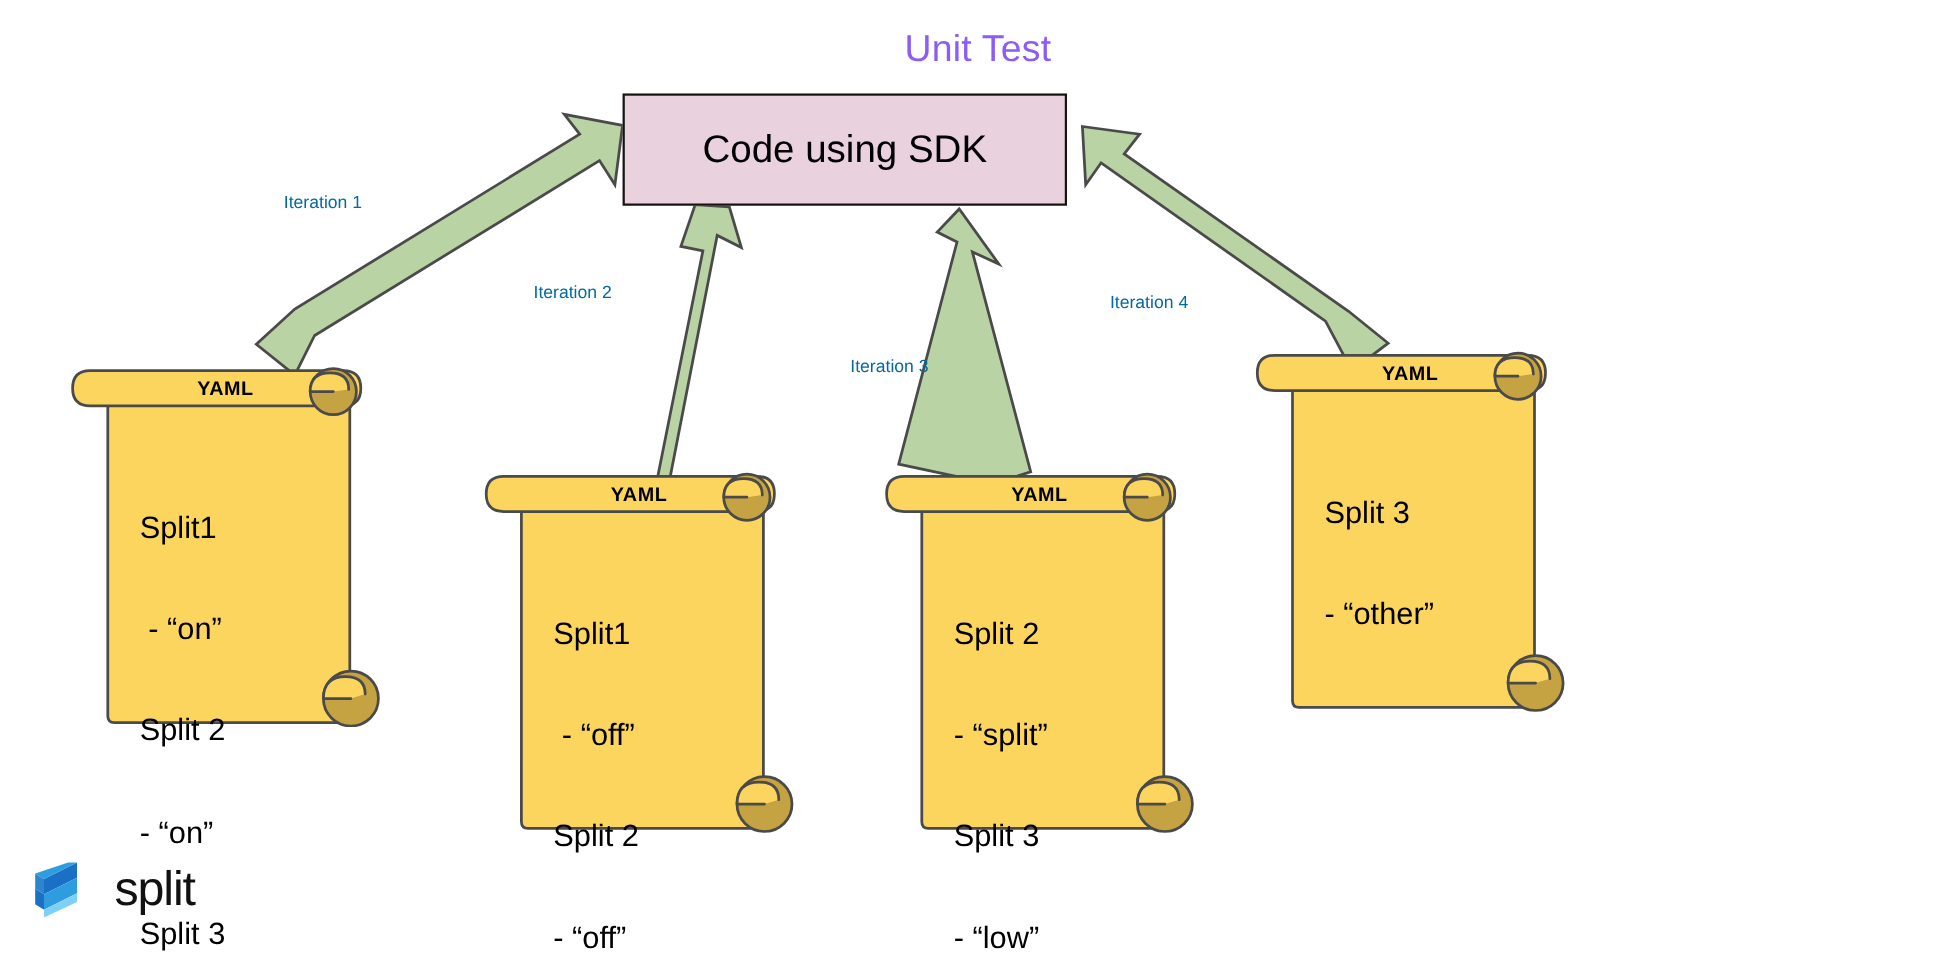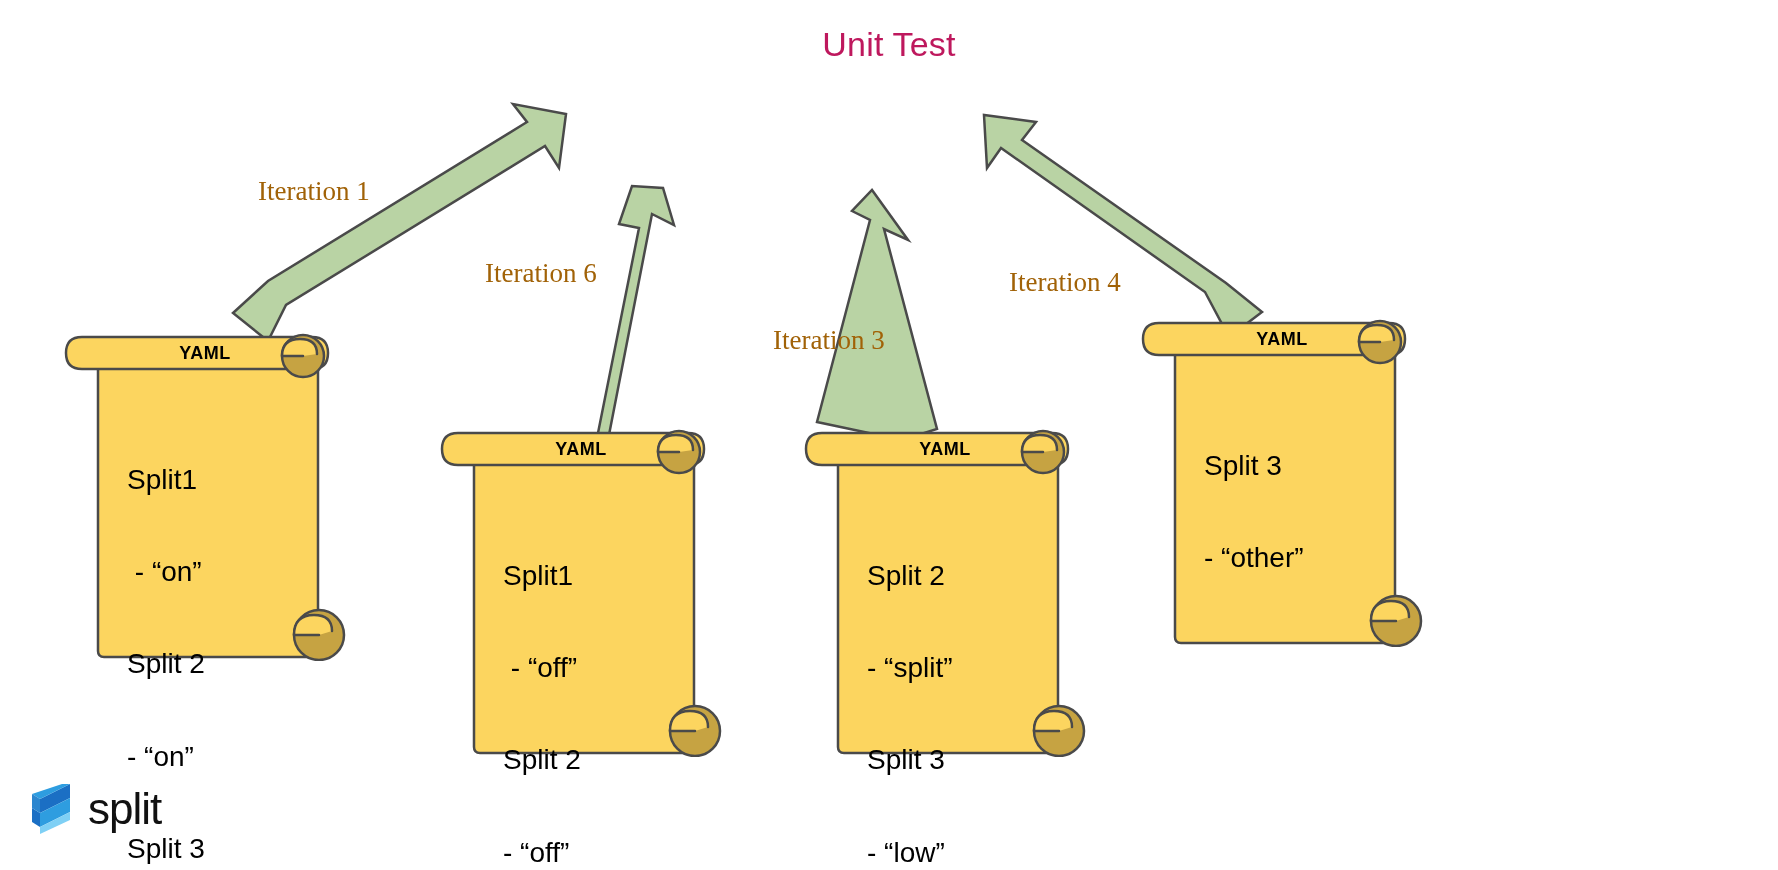--- a/index.html
+++ b/index.html
@@ -27,21 +27,21 @@
   }
 
   
   .diagram-title {
     position: absolute;
     left: 0;
     top: 25px;
     width: 1778px;
     text-align: center;
     font-size: 34px;
-    color: #be185d;
+    color: #8b5cf6;
     letter-spacing: 0.2px;
   }
 
   
   .code-box {
     position: absolute;
     left: 566px;
     top: 85px;
     width: 404px;
     height: 102px;
@@ -53,24 +53,23 @@
     justify-content: center;
   }
   .code-box-label {
     font-size: 35px;
     color: #000000;
   }
 
   
   .iteration-label {
     position: absolute;
-    font-size: 27px;
-    color: #a16207;
+    font-size: 16px;
+    color: #0369a1;
     white-space: nowrap;
-    font-family: Liberation Serif, serif;
   }
 
   
   .yaml-doc {
     position: absolute;
   }
   .yaml-doc .doc-svg {
     position: absolute;
     left: 0;
     top: 0;
@@ -100,21 +99,21 @@
     left: 28px;
     top: 778px;
     width: 160px;
     height: 62px;
     display: flex;
     align-items: center;
   }
   .split-logo-word {
     font-size: 44px;
     color: #111111;
-    margin-left: 10px;
+    margin-left: 26px;
     letter-spacing: -1px;
     line-height: 1;
   }
 </style>
 </head>
 <body>
 
 <div id="canvas">
 
   <svg id="vector-layer" viewBox="0 0 1778 870">
@@ -123,23 +122,26 @@
 
     <polygon fill="#b9d3a4" stroke="#4a4a4a" stroke-width="2.5" stroke-linejoin="miter" points="568,448 608,440 652,214 674,225 663,188 632,186 619,224 639,228 596,443"></polygon>
 
     <polygon fill="#b9d3a4" stroke="#4a4a4a" stroke-width="2.5" stroke-linejoin="miter" points="902,440 937,429 884,229 908,240 872,190 852,211 870,220 817,422"></polygon>
 
     <polygon fill="#b9d3a4" stroke="#4a4a4a" stroke-width="2.5" stroke-linejoin="miter" points="1262,312 1226,283 1022,140 1036,122 984,115 987,168 1001,148 1205,292 1229,337"></polygon>
   </svg>
 
   <div class="diagram-title">Unit Test</div>
 
+  <div class="code-box">
+    <span class="code-box-label">Code using SDK</span>
+  </div>
 
   <div class="iteration-label" style="left:258px; top:176px;">Iteration 1</div>
-  <div class="iteration-label" style="left:485px; top:258px;">Iteration 6</div>
+  <div class="iteration-label" style="left:485px; top:258px;">Iteration 2</div>
   <div class="iteration-label" style="left:741px; top:325px;margin-left:32px;">Iteration 3</div>
   <div class="iteration-label" style="left:1009px; top:267px;">Iteration 4</div>
 
   <div class="yaml-doc" style="left:60px; top:331px; width:290px; height:330px;">
     <svg class="doc-svg" width="290" height="330" viewBox="0 0 290 330">
 
       <path d="M38 36 L38 320 Q38 326 44 326 L258 326 L258 36 Z" fill="#fcd55f" stroke="#4a4a4a" stroke-width="2.5" stroke-linejoin="round"></path>
 
       <circle cx="259" cy="304" r="25" fill="#c6a342" stroke="#4a4a4a" stroke-width="2.5"></circle>
       <path d="M259 304 L234 304 Q234 284 254 284 Q272 284 272 300" fill="#fcd55f" stroke="#4a4a4a" stroke-width="2.5" stroke-linejoin="round" stroke-linecap="round"></path>

